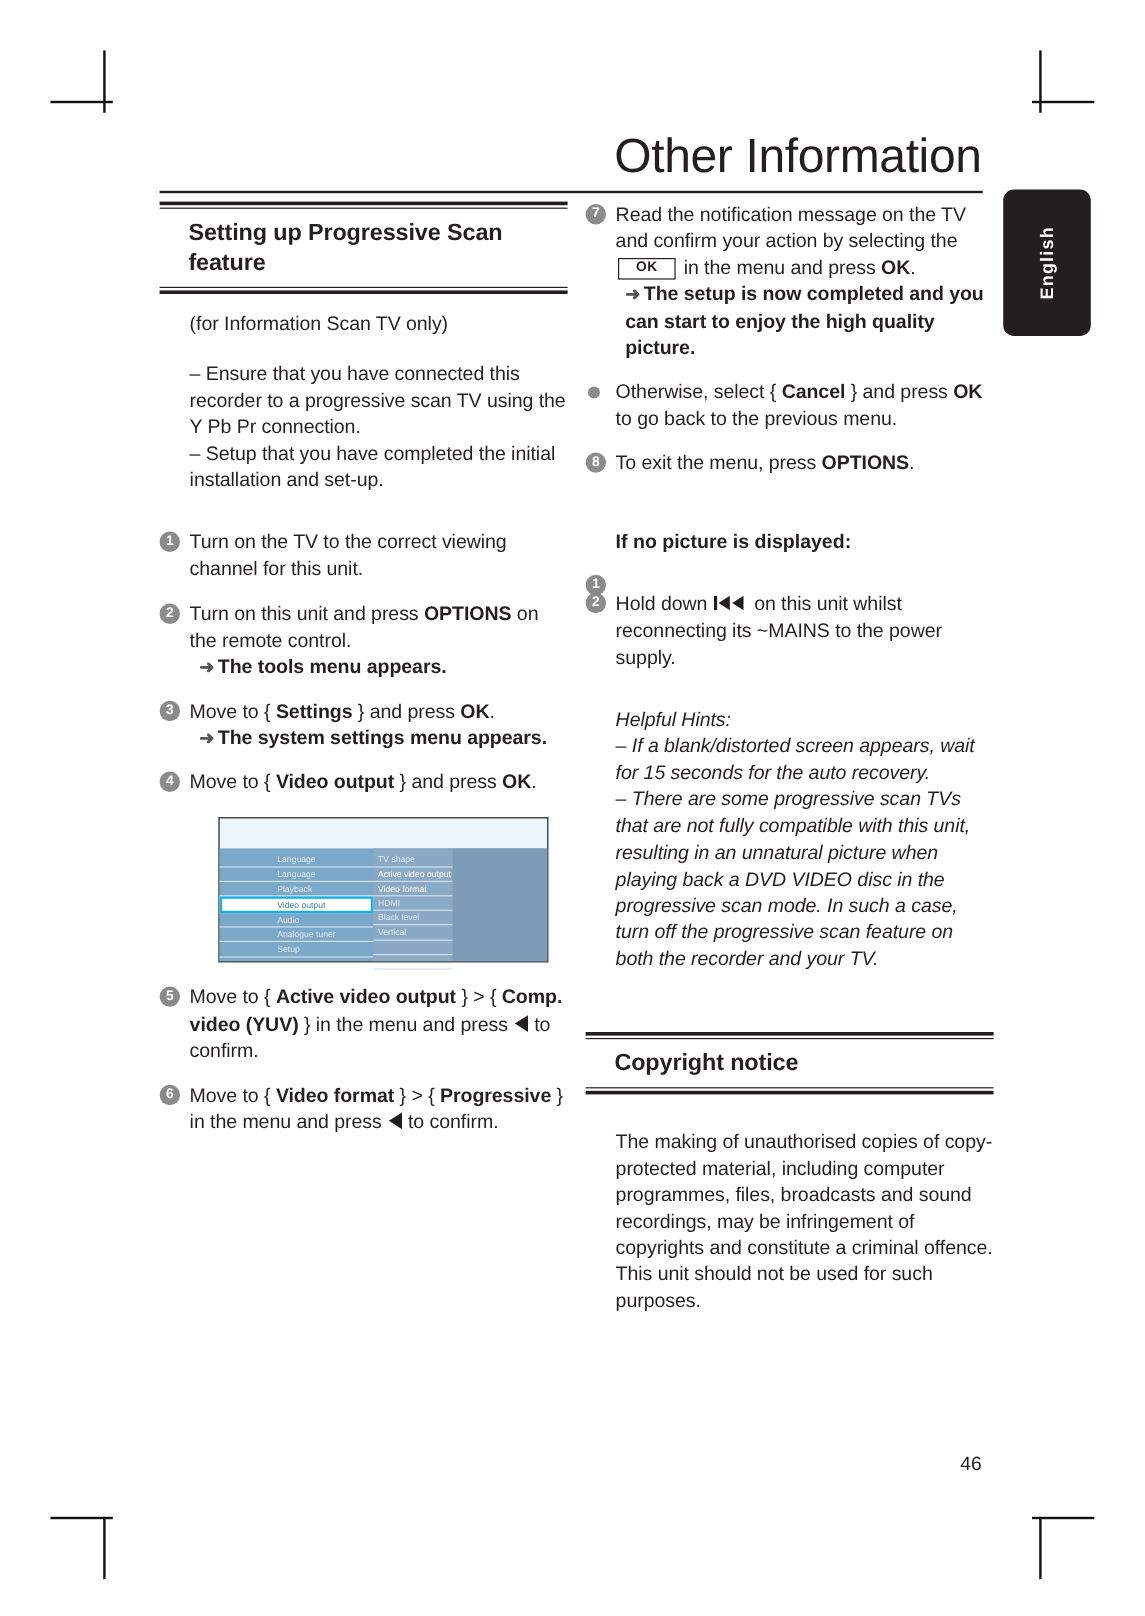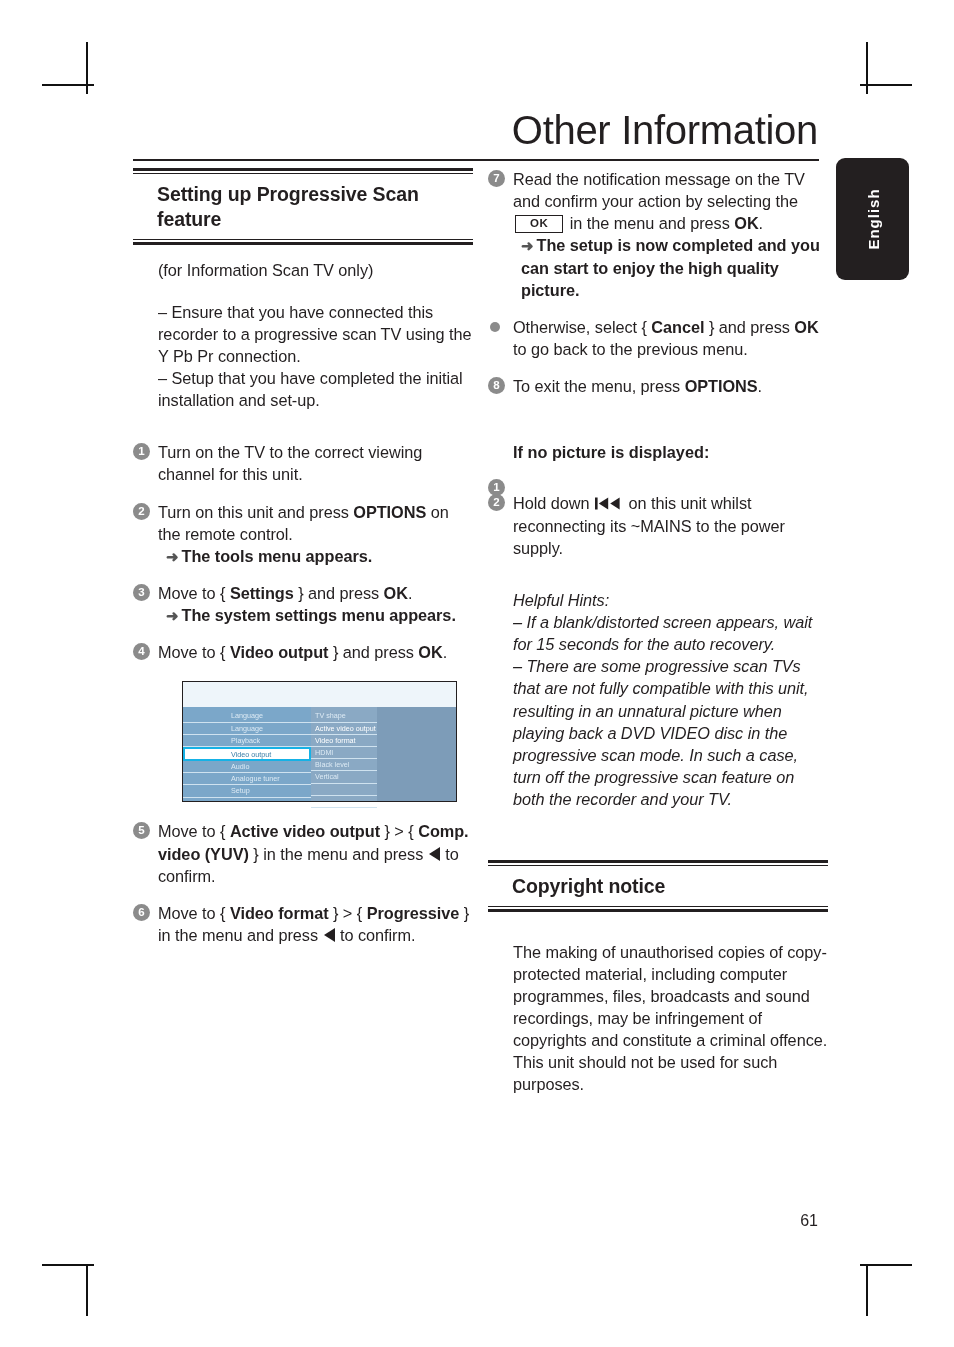--- a/index.html
+++ b/index.html
@@ -387,15 +387,15 @@
       <h2>Copyright notice</h2>
       <div class="rule-thin2"></div>
       <div class="rule-thick"></div>
     </div>
 
     <div class="gap-sm"></div>
     <p class="body-text">The making of unauthorised copies of copy-protected material, including computer programmes, files, broadcasts and sound recordings, may be infringement of copyrights and constitute a criminal offence.  This unit should not be used for such purposes.</p>
 
   </div>
 
-  <div class="page-num">61</div>
+  <div class="page-num">46</div>
 
 </div>
 
 </body></html>

